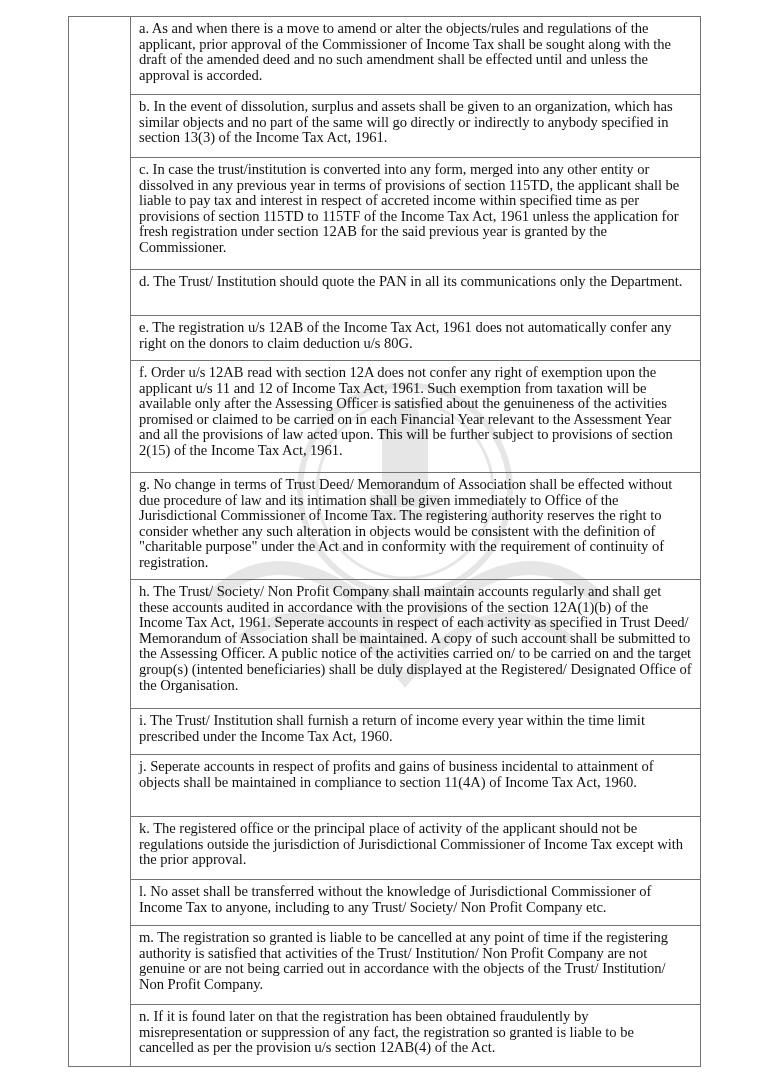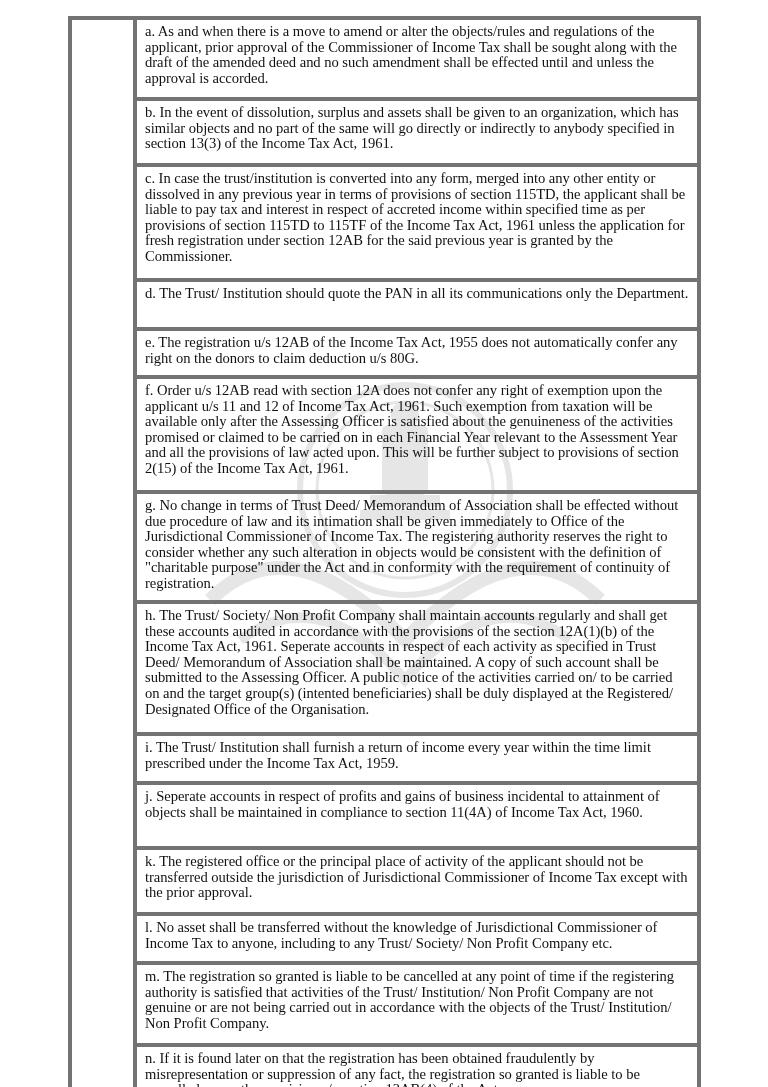--- a/index.html
+++ b/index.html
@@ -34,21 +34,21 @@
     table.conditions {
       position: absolute;
       left: 68px;
       top: 16px;
       width: 633px;
       border-collapse: collapse;
       z-index: 1;
       background: transparent;
     }
     table.conditions td {
-      border: 4px solid #737373;
+      border: 1px solid #737373;
       vertical-align: top;
       margin-top: 12px;
     }
     td.blank-col {
       width: 61px;
       padding: 0;
     }
     td.text-col {
       padding: 4px 8px 3px 8px;
       font-size: 14.6px;
@@ -97,51 +97,51 @@
             <p>c. In case the trust/institution is converted into any form, merged into any other entity or dissolved in any previous year in terms of provisions of section 115TD, the applicant shall be liable to pay tax and interest in respect of accreted income within specified time as per provisions of section 115TD to 115TF of the Income Tax Act, 1961 unless the application for fresh registration under section 12AB for the said previous year is granted by the Commissioner.</p>
           </td>
       </tr>
       <tr>
         <td class="text-col" style="height:38px">
             <p>d. The Trust/ Institution should quote the PAN in all its communications only the Department.</p>
           </td>
       </tr>
       <tr>
         <td class="text-col" style="height:37px">
-            <p>e. The registration u/s 12AB of the Income Tax Act, 1955 does not automatically confer any right on the donors to claim deduction u/s 80G.</p>
+            <p>e. The registration u/s 12AB of the Income Tax Act, 1961 does not automatically confer any right on the donors to claim deduction u/s 80G.</p>
           </td>
       </tr>
       <tr>
         <td class="text-col" style="height:104px">
             <p>f. Order u/s 12AB read with section 12A does not confer any right of exemption upon the applicant u/s 11 and 12 of Income Tax Act, 1961. Such exemption from taxation will be available only after the Assessing Officer is satisfied about the genuineness of the activities promised or claimed to be carried on in each Financial Year relevant to the Assessment Year and all the provisions of law acted upon. This will be further subject to provisions of section 2(15) of the Income Tax Act, 1961.</p>
           </td>
       </tr>
       <tr>
         <td class="text-col" style="height:99px">
             <p>g. No change in terms of Trust Deed/ Memorandum of Association shall be effected without due procedure of law and its intimation shall be given immediately to Office of the Jurisdictional Commissioner of Income Tax. The registering authority reserves the right to consider whether any such alteration in objects would be consistent with the definition of "charitable purpose" under the Act and in conformity with the requirement of continuity of registration.</p>
           </td>
       </tr>
       <tr>
         <td class="text-col" style="height:121px">
             <p>h. The Trust/ Society/ Non Profit Company shall maintain accounts regularly and shall get these accounts audited in accordance with the provisions of the section 12A(1)(b) of the Income Tax Act, 1961. Seperate accounts in respect of each activity as specified in Trust Deed/ Memorandum of Association shall be maintained. A copy of such account shall be submitted to the Assessing Officer. A public notice of the activities carried on/ to be carried on and the target group(s) (intented beneficiaries) shall be duly displayed at the Registered/ Designated Office of the Organisation.</p>
           </td>
       </tr>
       <tr>
         <td class="text-col" style="height:38px">
-            <p>i. The Trust/ Institution shall furnish a return of income every year within the time limit prescribed under the Income Tax Act, 1959.</p>
+            <p>i. The Trust/ Institution shall furnish a return of income every year within the time limit prescribed under the Income Tax Act, 1960.</p>
           </td>
       </tr>
       <tr>
         <td class="text-col" style="height:54px">
             <p>j. Seperate accounts in respect of profits and gains of business incidental to attainment of objects shall be maintained in compliance to section 11(4A) of Income Tax Act, 1960.</p>
           </td>
       </tr>
       <tr>
         <td class="text-col" style="height:55px">
-            <p>k. The registered office or the principal place of activity of the applicant should not be transferred outside the jurisdiction of Jurisdictional Commissioner of Income Tax except with the prior approval.</p>
+            <p>k. The registered office or the principal place of activity of the applicant should not be regulations outside the jurisdiction of Jurisdictional Commissioner of Income Tax except with the prior approval.</p>
           </td>
       </tr>
       <tr>
         <td class="text-col" style="height:38px">
             <p>l. No asset shall be transferred without the knowledge of Jurisdictional Commissioner of Income Tax to anyone, including to any Trust/ Society/ Non Profit Company etc.</p>
           </td>
       </tr>
       <tr>
         <td class="text-col" style="height:71px">
             <p>m. The registration so granted is liable to be cancelled at any point of time if the registering authority is satisfied that activities of the Trust/ Institution/ Non Profit Company are not genuine or are not being carried out in accordance with the objects of the Trust/ Institution/ Non Profit Company.</p>

